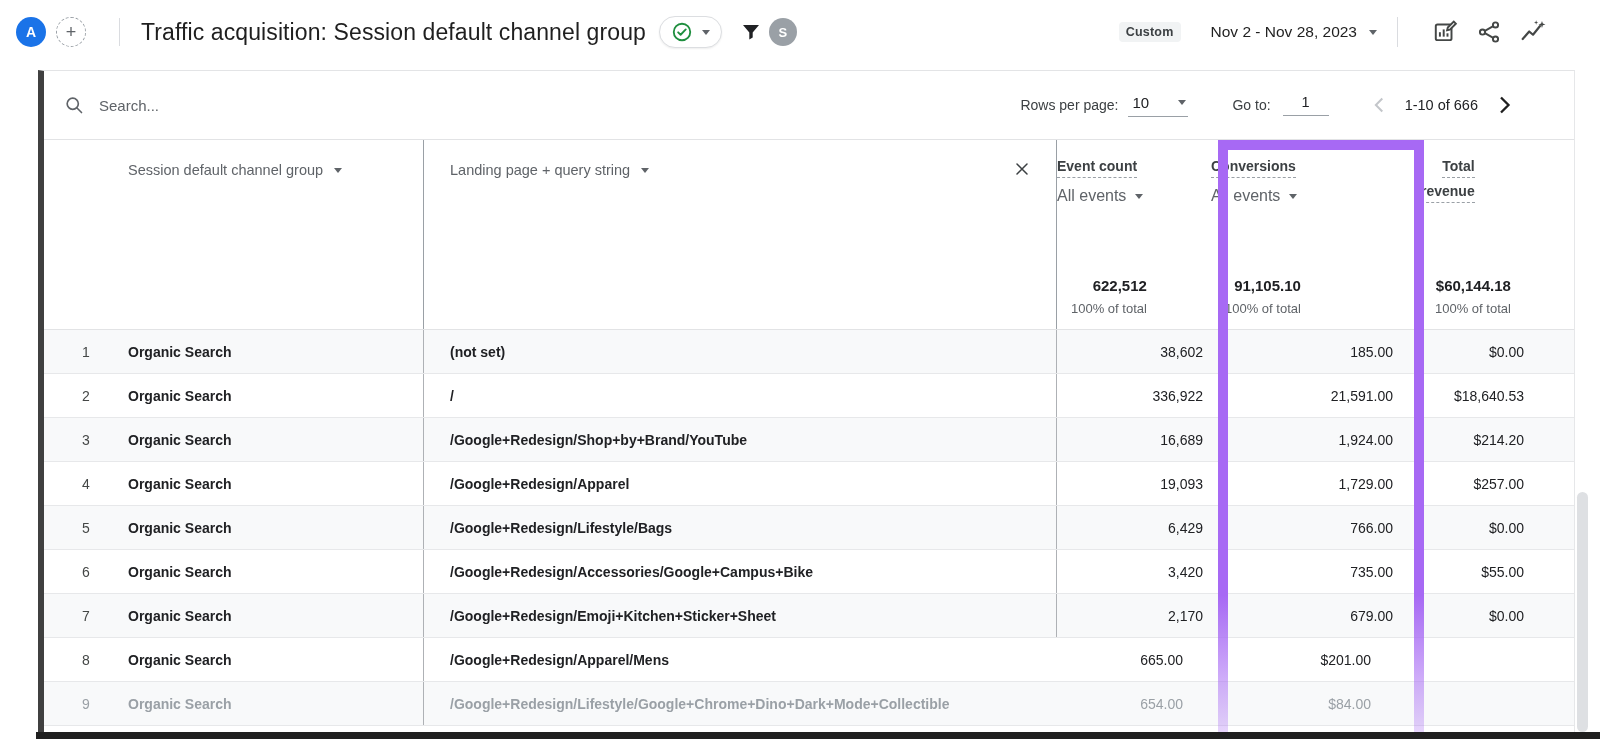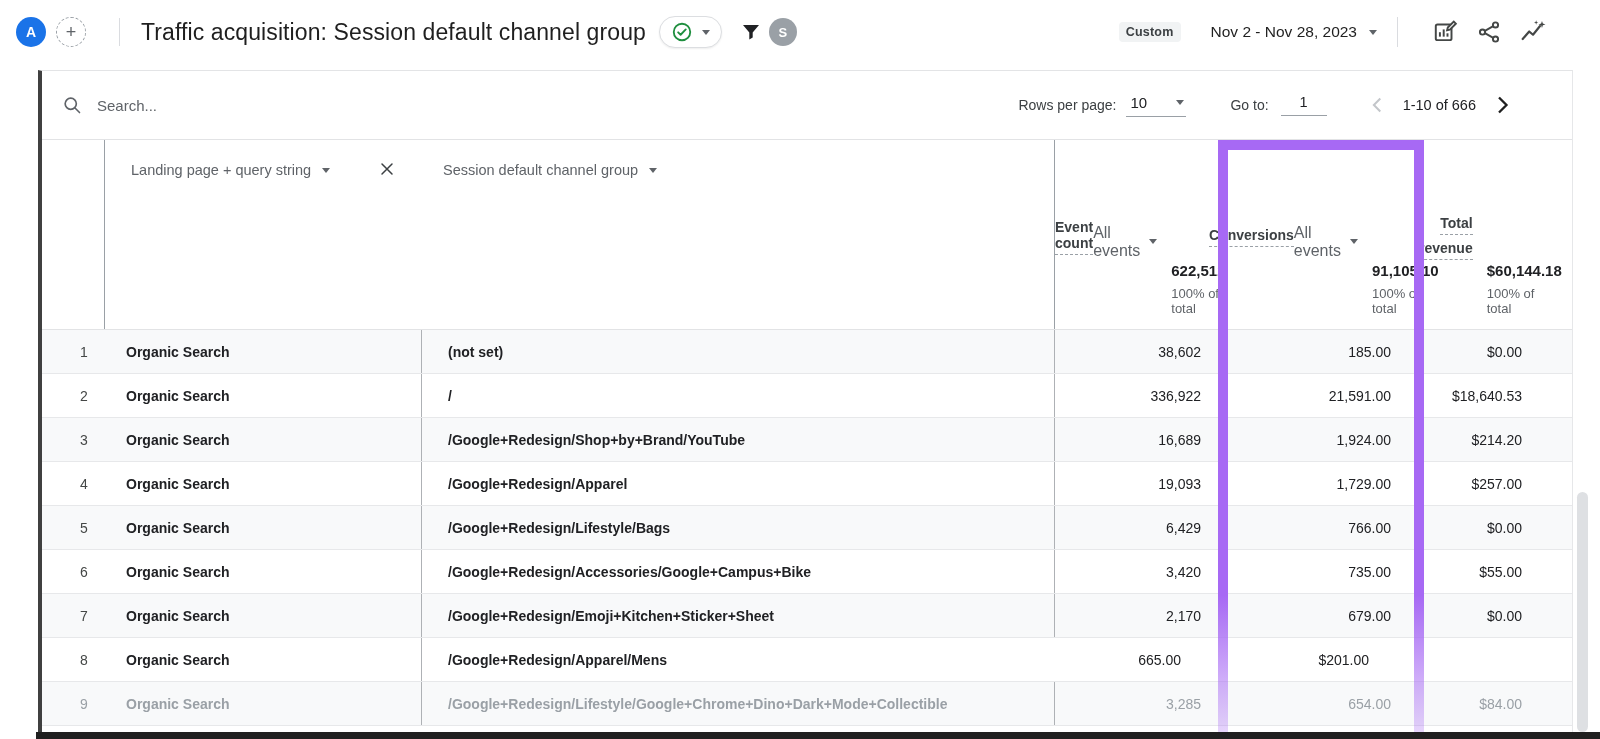--- a/index.html
+++ b/index.html
@@ -27,21 +27,21 @@
   .tb-right{margin-left:auto;display:flex;align-items:center;}
   .custom-chip{background:#f1f3f4;border-radius:4px;padding:3px 7px;font-size:12.5px;font-weight:600;
                color:#3c4043;letter-spacing:.2px;}
   .daterange{font-size:15.5px;color:#1f1f1f;margin-left:30px;white-space:nowrap;text-align:right;}
   .date-caret{margin-left:12px;}
   .tb-div{width:1px;height:30px;background:#dadce0;margin:0 16px 0 20px;}
   .tb-icon{margin-left:18px;}
 
   
   .card{position:absolute;left:38px;top:70px;width:1530px;height:669px;box-sizing:content-box;
-        border-top:1px solid #e3e4e6;border-left:4px solid #404040;border-right:1px solid #e6e7e9;background:#fff;}
+        border-top:1px solid #e3e4e6;border-left:6px solid #404040;border-right:1px solid #e6e7e9;background:#fff;}
 
   
   .toolrow{height:69px;border-bottom:1px solid #e2e3e5;display:flex;align-items:center;
            padding:0 58px 0 20px;box-sizing:border-box;}
   .searchwrap{display:flex;align-items:center;gap:13px;flex:0 0 auto;}
   .searchinput{border:none;outline:none;font-size:15px;color:#3c4043;font-family:inherit;width:300px;background:transparent;}
   .searchinput::placeholder{color:#5f6368;opacity:1;}
   .toolright{margin-left:auto;display:flex;align-items:center;font-size:14px;color:#3c4043;}
   .rpp-label{white-space:nowrap;}
   .rpp-select{display:flex;align-items:center;justify-content:space-between;width:54px;margin-left:10px;
@@ -53,21 +53,21 @@
   .pg-range{margin:4px 14px;white-space:nowrap;font-size:14.5px;color:#202124;}
 
   
   .grid{display:grid;grid-template-columns:62px 317px 633px 155px 210px 153px;}
   .thead{height:190px;border-bottom:1px solid #e2e3e5;box-sizing:border-box;}
   .thead > div{box-sizing:border-box;}
   .h-dim{padding-top:22px;font-size:14.5px;color:#5f6368;display:flex;align-items:flex-start;gap:11px;}
   .h-dim .caret{margin-top:6px;}
   .h-channel{padding-left:22px;}
   .h-landing{padding-left:26px;border-left:1px solid #9aa0a6;position:relative;}
-  .h-metric{border-left:none;display:flex;flex-direction:row;align-items:center;padding-top:18px;padding-bottom:13px;}
+  .h-metric{border-left:none;display:flex;flex-direction:column;align-items:flex-start;padding-top:18px;padding-bottom:13px;}
   .h-event{border-left:1px solid #9aa0a6;padding-right:8px;}
   .h-conv{padding-right:28px;}
   .h-rev{padding-right:50px;}
   .m-title{font-size:14px;font-weight:600;color:#3c4043;padding-bottom:3px;border-bottom:1px dashed #9aa0a6;}
   .m-stack{display:flex;flex-direction:column;align-items:flex-end;gap:5px;}
   .allevents{display:flex;align-items:center;gap:9px;margin-top:9px;font-size:16px;color:#5f6368;cursor:pointer;}
   .totals{margin-top:auto;display:flex;flex-direction:column;align-items:flex-end;margin-left:14px;}
   .t-val{font-size:15px;font-weight:600;color:#202124;}
   .t-pct{font-size:13px;color:#5f6368;margin-top:7px;}
   .xbtn{position:absolute;top:19px;right:24px;}
@@ -197,35 +197,35 @@
           <svg width="24" height="24" viewBox="0 0 24 24">
             <path d="M9 4.5l7.5 7.5L9 19.5" fill="none" stroke="#1f1f1f" stroke-width="2.3"></path>
           </svg>
         </span>
       </div>
     </div>
 
     <div class="grid thead">
       <div></div>
 
+      <div class="h-dim h-channel">
+        <span>Session default channel group</span>
+        <span class="caret"></span>
+      </div>
+
       <div class="h-dim h-landing">
         <span>Landing page + query string</span>
         <span class="caret"></span>
         <span class="xbtn" style="display:flex;">
           <svg width="20" height="20" viewBox="0 0 24 24">
             <path d="M6 6l12 12M18 6L6 18" stroke="#3c4043" stroke-width="1.8" stroke-linecap="round"></path>
           </svg>
         </span>
       </div>
 
-      <div class="h-dim h-channel">
-        <span>Session default channel group</span>
-        <span class="caret"></span>
-      </div>
-
       <div class="h-metric h-event">
         <span class="m-title">Event count</span>
         <div class="allevents">
           <span>All events</span>
           <span class="caret"></span>
         </div>
         <div class="totals">
           <span class="t-val">622,512</span>
           <span class="t-pct">100% of total</span>
         </div>
@@ -315,21 +315,20 @@
       <div class="c-num">8</div>
       <div class="c-dim">Organic Search</div>
       <div class="c-landing">/Google+Redesign/Apparel/Mens</div>
       <div class="c-metric c-conv">665.00</div>
       <div class="c-metric c-rev">$201.00</div>
     </div>
     <div class="grid trow odd faded">
       <div class="c-num">9</div>
       <div class="c-dim">Organic Search</div>
       <div class="c-landing">/Google+Redesign/Lifestyle/Google+Chrome+Dino+Dark+Mode+Collectible</div>
-      <div class="c-metric c-event">3,285</div>
       <div class="c-metric c-conv">654.00</div>
       <div class="c-metric c-rev">$84.00</div>
     </div>
   </div>
 
   <div class="hl-top"></div>
   <div class="hl-left"></div>
   <div class="hl-right"></div>
 
   <div class="scrollthumb"></div>

